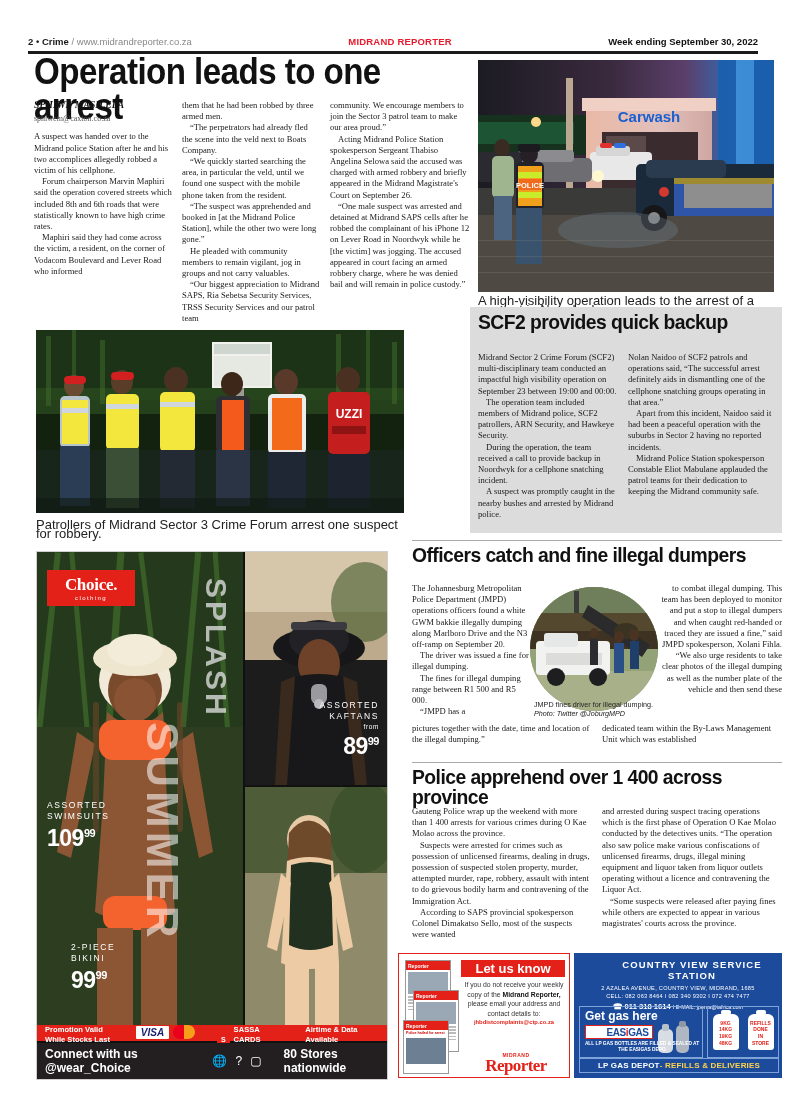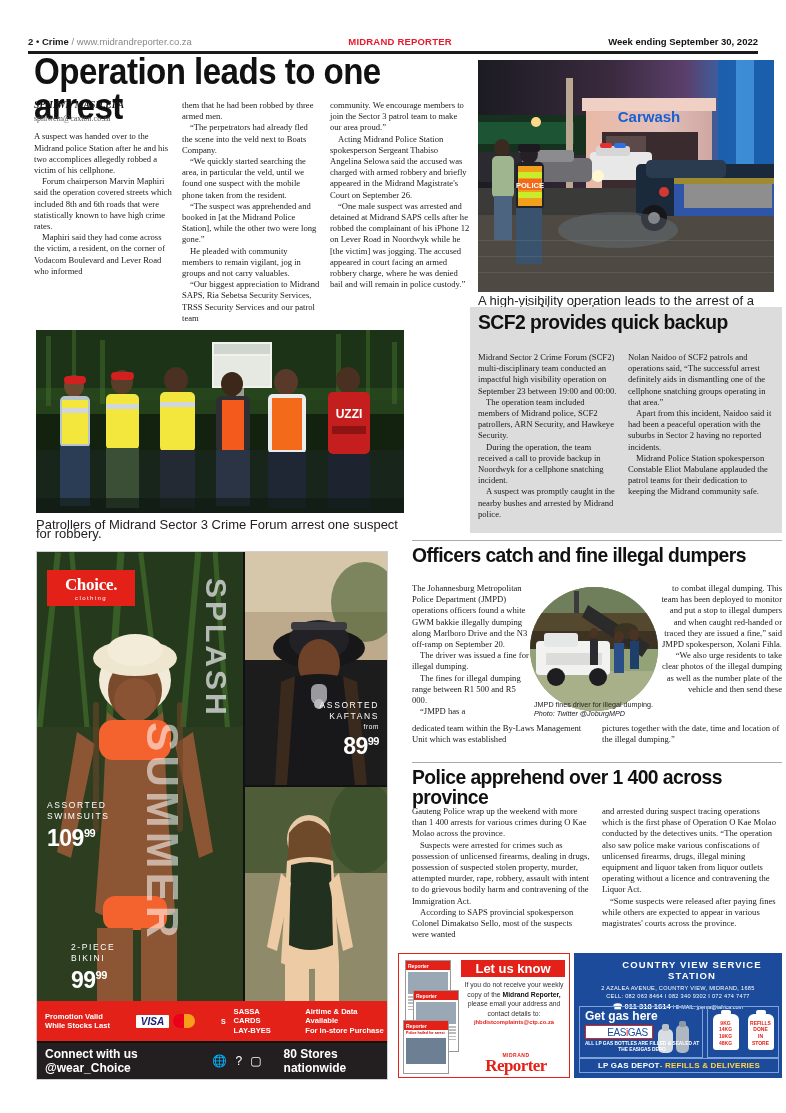--- a/index.html
+++ b/index.html
@@ -125,22 +125,22 @@
   .price-label { font-size:8.5px; letter-spacing:1.6px; line-height:11px; }
   .price-from { font-size:6.5px; letter-spacing:0.6px; margin-top:1px;}
   .price-num { font-weight:bold; font-size:23px; letter-spacing:-0.5px; line-height:22px; }
   .price-num sup { font-size:11px; vertical-align:super; }
 
   #kaftan-price { right:8px; top:148px; text-align:right; }
   #swim-price { left:10px; top:248px; }
   #bikini-price { left:34px; top:390px; }
 
   .choice-strip-red {
-    position:absolute; left:0; bottom:38px; width:352px; height:40px; background:#e32119;
-    display:flex; align-items:center; color:#fff;
+    position:absolute; left:0; bottom:38px; width:352px; height:16px; background:#e32119;
+    display:flex; align-items:flex-start; color:#fff;
   }
   .choice-strip-dark {
     position:absolute; left:0; bottom:0; width:352px; height:36px; background:#231f20;
     display:flex; align-items:center; color:#fff;
   }
   .strip-txt { font-size:7.6px; font-weight:bold; line-height:9.5px; }
   .strip-txt2 { font-size:12px; font-weight:bold; }
   .visa-badge {
     background:#fff; color:#1a1f71; font-weight:bold; font-style:italic;
     font-size:10px; padding:1px 5px; border-radius:1px;
@@ -190,21 +190,21 @@
   #gas-addr { text-align:center; font-size:5.6px; letter-spacing:0.3px; margin-top:3px; line-height:8px; }
   #gas-phone { text-align:center; font-size:7.6px; font-weight:bold; margin-top:2px; }
   #gas-phone span.em { font-size:5.4px; font-weight:normal; }
   #gas-mid { position:absolute; left:4px; top:52px; width:200px; height:52px; display:flex; gap:4px; }
   #gas-left-panel { width:124px; border:1px solid #7ea3d8; position:relative; }
   #gas-gethere { font-size:12px; font-weight:bold; margin:2px 0 0 5px; }
   #easigas-logo {
     position:absolute; left:5px; top:18px; width:68px; height:14px; background:#fff;
     border:1.6px solid #e32119; display:flex; align-items:center; justify-content:center;
   }
-  #easigas-logo span { color:#1c4b9b; font-weight:normal; font-size:10px; letter-spacing:-0.4px;margin-left:17px; }
+  #easigas-logo span { color:#1c4b9b; font-weight:bold; font-size:10px; letter-spacing:-0.4px;margin-left:17px; }
   #easigas-logo span i { color:#e32119; font-style:normal; }
   #gas-disclaimer { position:absolute; left:3px; top:34px; width:118px; text-align:center;
     font-size:4.8px; font-weight:bold; line-height:6px; }
   #gas-right-panel { width:72px; border:1px solid #7ea3d8; display:flex; }
   .gcyl { flex:1; display:flex; flex-direction:column; align-items:center; justify-content:center; }
   .gcyl .cyl-body { width:26px; background:#fff; border-radius:6px 6px 3px 3px;
     color:#e32119; font-weight:bold; font-size:5px; line-height:6.6px; text-align:center;
     padding:6px 0 4px; position:relative; }
   .gcyl .cyl-cap { position:absolute; left:8px; top:-4px; width:10px; height:5px; background:#fff;
     border-radius:2px; }
@@ -450,22 +450,22 @@
       <ellipse cx="104" cy="48" rx="5" ry="6" fill="#4a3323"></ellipse>
       <rect x="60" y="52" width="8" height="26" fill="#2c2c30"></rect>
       <ellipse cx="64" cy="46" rx="4" ry="5" fill="#4a3323"></ellipse>
     </svg>
   </div>
   <div id="dump-cap">
     <span>JMPD fines driver for illegal dumping. </span><i>Photo: Twitter @JoburgMPD</i>
   </div>
   <div id="dump-mid" class="bodycol">
     <div style="display:flex; gap:12px;">
+      <div style="width:178px">pictures together with the date, time and location of the illegal dumping.”</div>
       <div style="width:178px">dedicated team within the By-Laws Management Unit which was established</div>
-      <div style="width:178px">pictures together with the date, time and location of the illegal dumping.”</div>
     </div>
   </div>
 
   <div id="app-rule-top"></div>
   <div class="hl" id="app-title">Police apprehend over 1 400 across province</div>
   <div id="appc1" class="bodycol">
     <div>
         <p class="first">Gauteng Police wrap up the weekend with more than 1 400 arrests for various crimes during O Kae Molao across the province.</p>
         <p>Suspects were arrested for crimes such as possession of unlicensed firearms, dealing in drugs, possession of suspected stolen property, murder, attempted murder, rape, robbery, assault with intent to do grievous bodily harm and contravening of the Immigration Act.</p>
         <p>According to SAPS provincial spokesperson Colonel Dimakatso Sello, most of the suspects were wanted</p>

